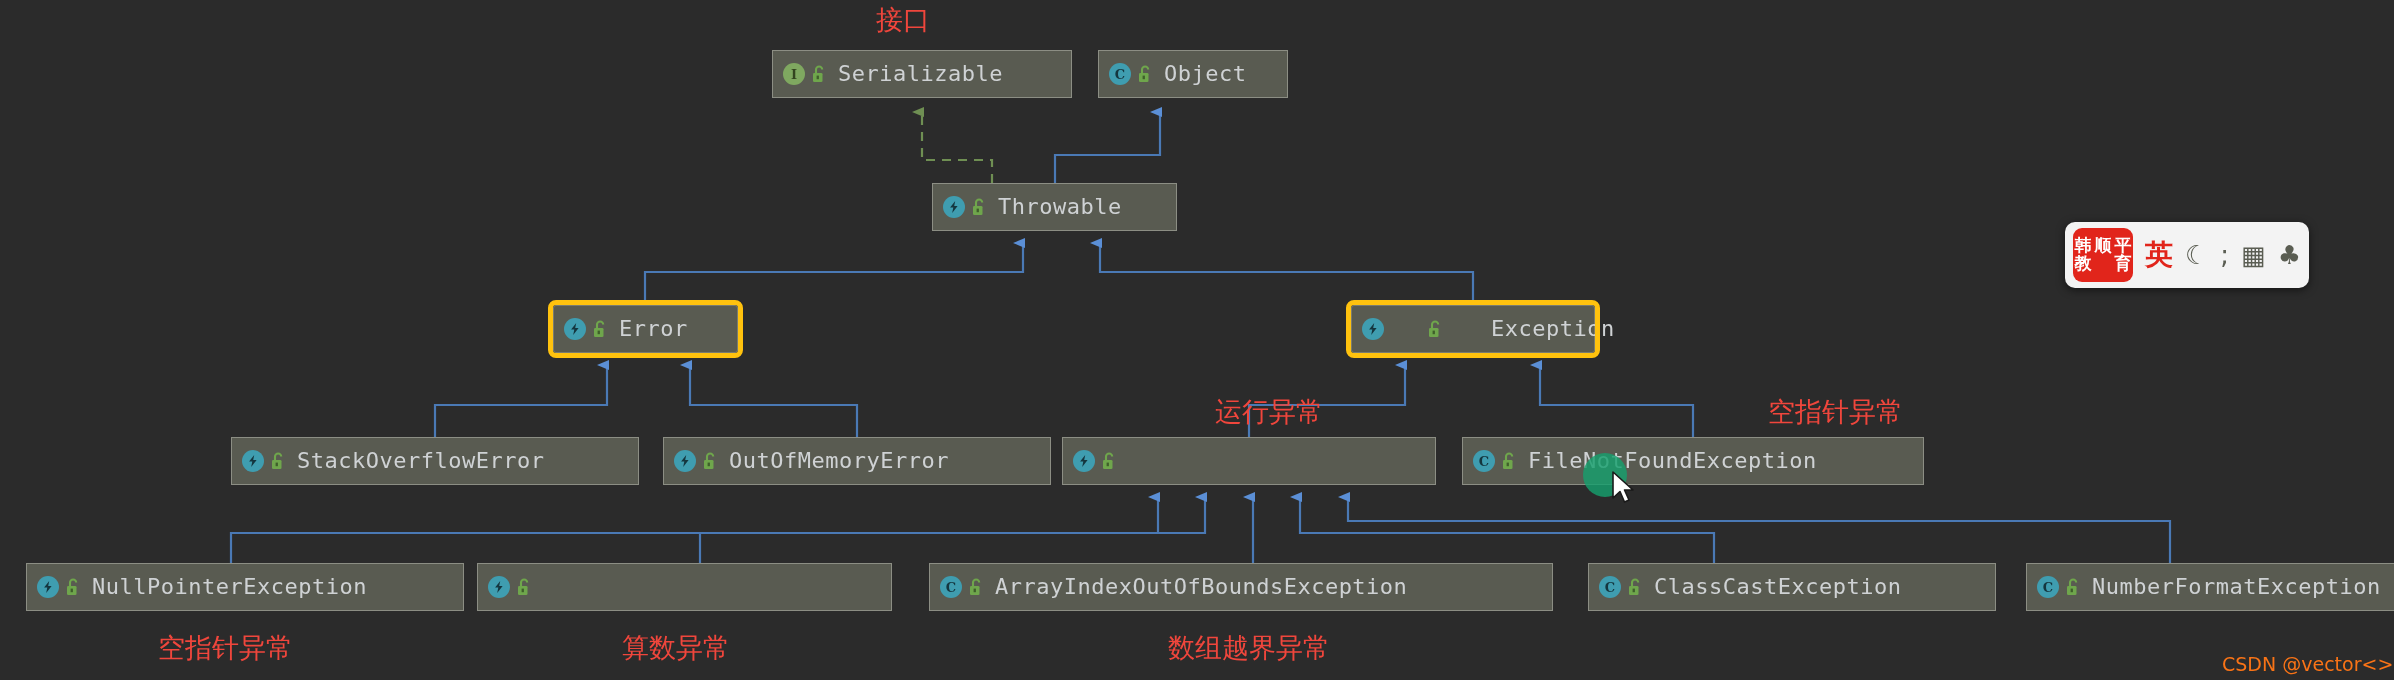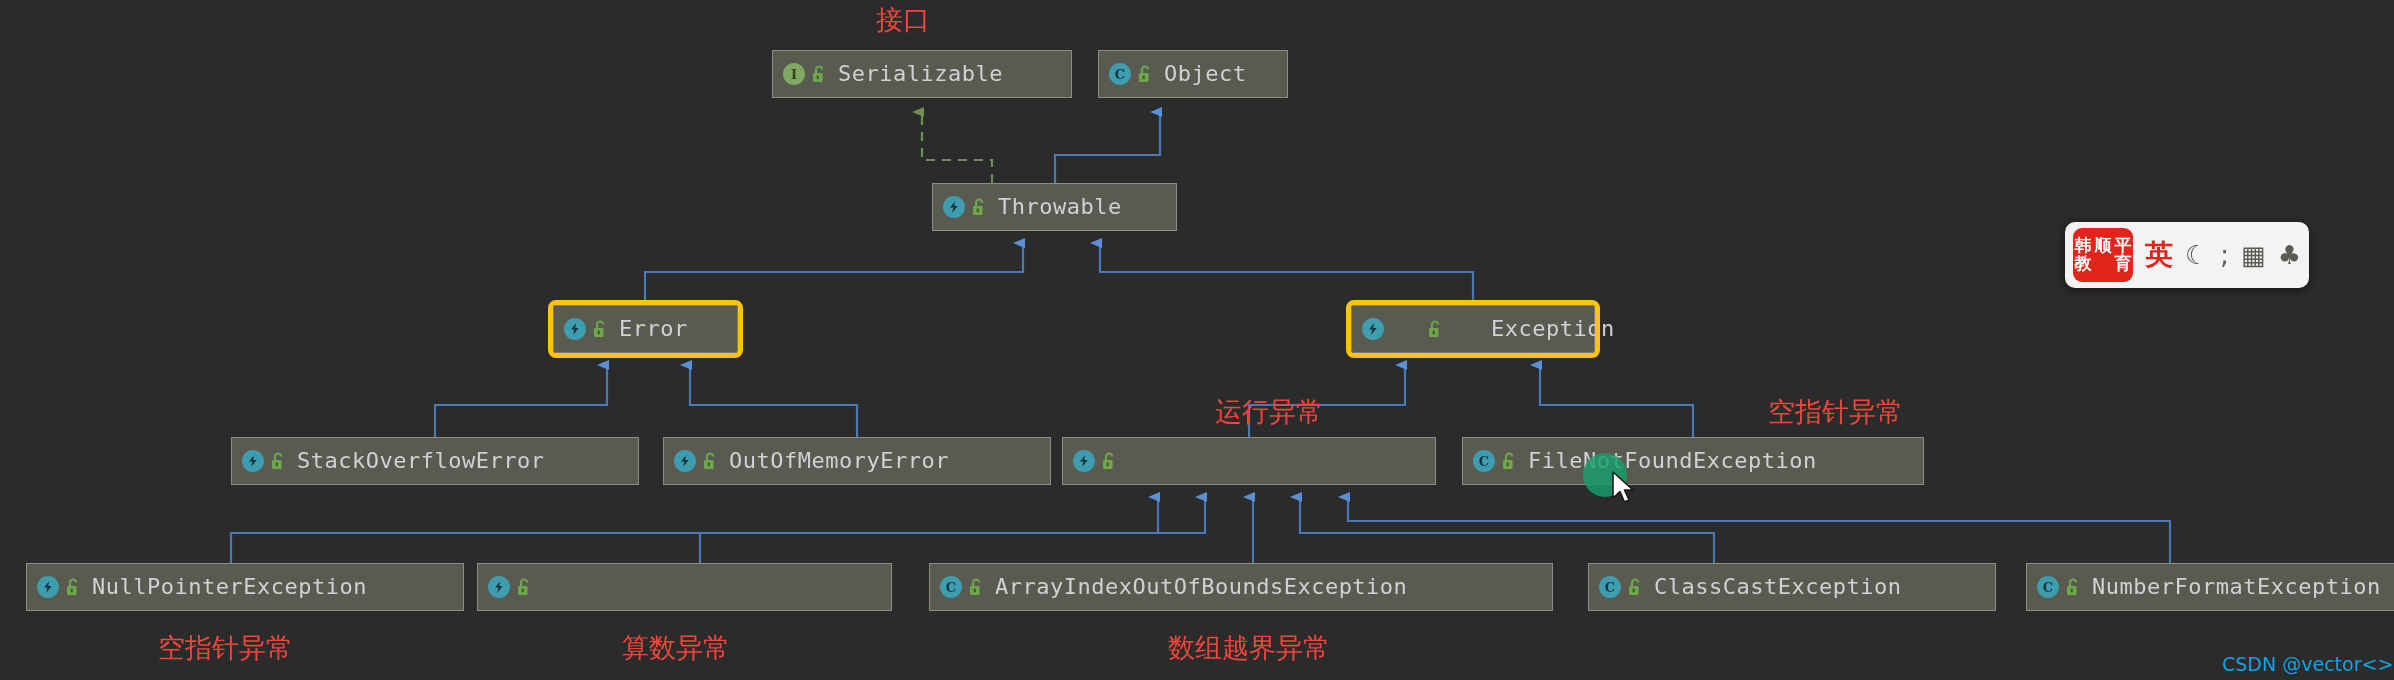--- a/index.html
+++ b/index.html
@@ -132,21 +132,21 @@
     width: 44px; height: 44px;
     border-radius: 50%;
     background: rgba(22,160,110,.82);
     pointer-events: none;
   }
   #cursor { position: absolute; pointer-events: none; }
 
   
   #wm {
     position: absolute;
-    color: #0ea5e9;
+    color: #f97316;
     font-family: "DejaVu Sans", sans-serif;
     font-size: 19px;
     white-space: nowrap;
   }
 </style>
 </head>
 <body>
 
 <div id="stage">
 

